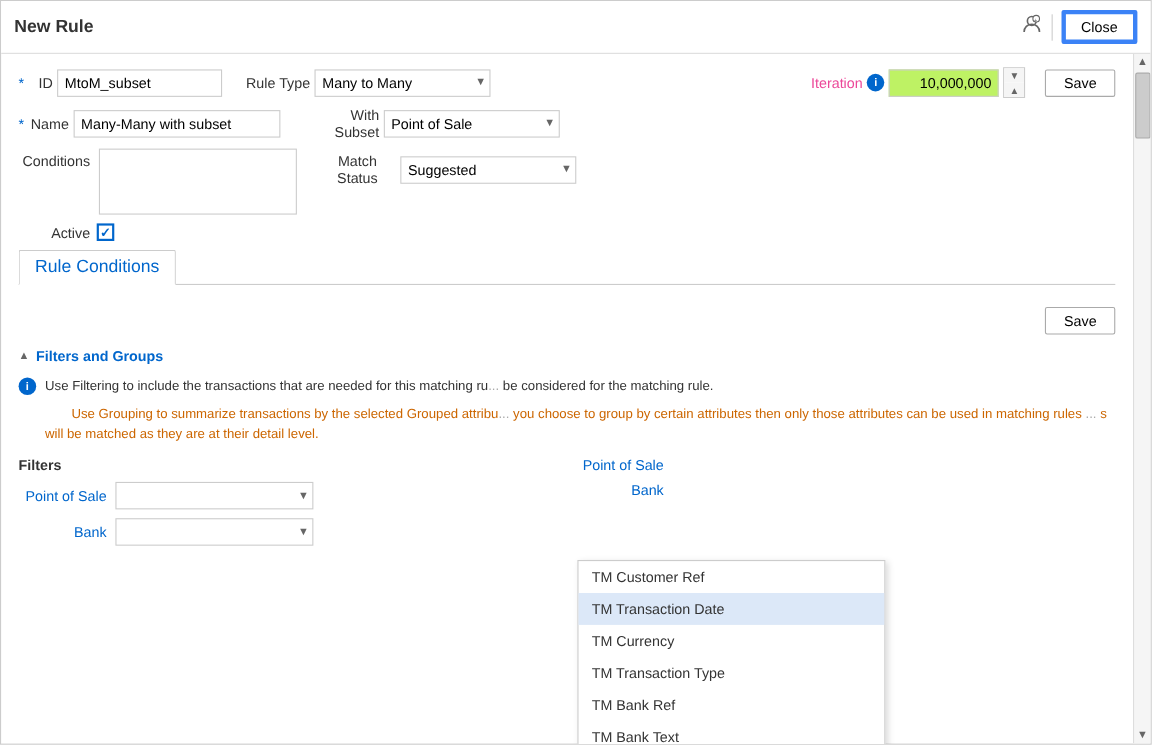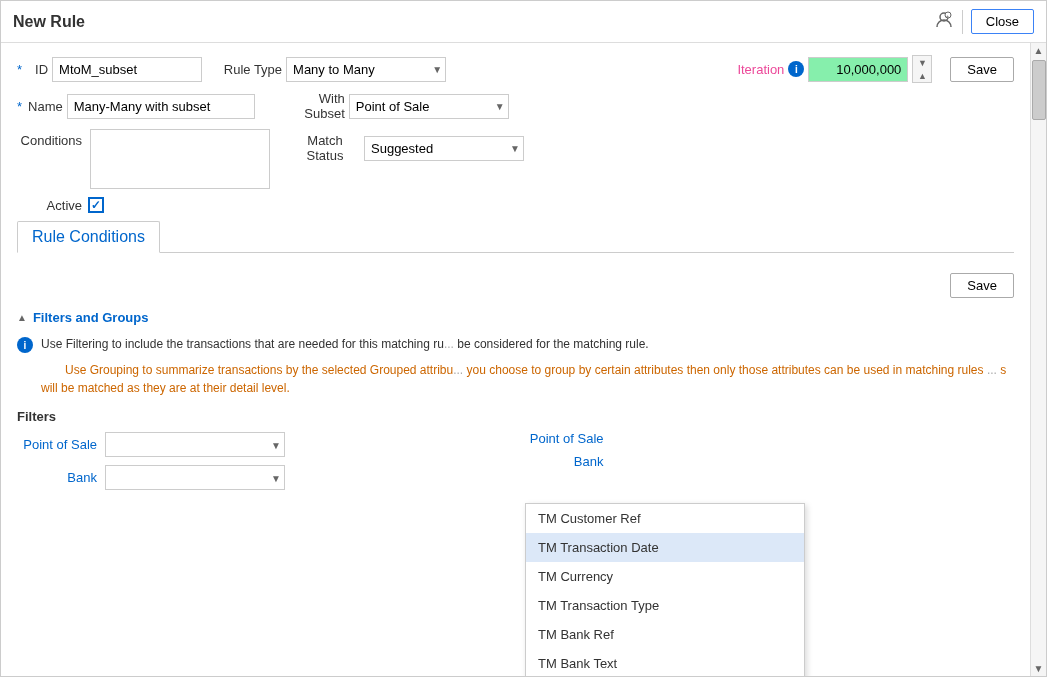--- a/index.html
+++ b/index.html
@@ -46,21 +46,21 @@
     }
 
     .divider-v {
       width: 1px;
       height: 24px;
       background: #ccc;
     }
 
     .close-btn {
       background: #fff;
-      border: 1px solid #3b82f6;
+      border: 4px solid #3b82f6;
       padding: 4px 14px;
       cursor: pointer;
       font-size: 13px;
       border-radius: 2px;
     }
 
     .main-content {
       display: flex;
       flex: 1;
       overflow: hidden;
@@ -165,21 +165,21 @@
       font-size: 10px;
       font-weight: bold;
       cursor: pointer;
     }
 
     .iteration-input {
       border: 1px solid #ccc;
       padding: 4px 6px;
       font-size: 13px;
       width: 100px;
-      background: #86efac;
+      background: #bef264;
       text-align: right;
     }
 
     .iteration-spinners {
       display: flex;
       flex-direction: column;
       border: 1px solid #ccc;
     }
 
     .spinner-btn {
@@ -336,21 +336,20 @@
       font-size: 12px;
       margin-bottom: 8px;
       padding-left: 24px;
       line-height: 1.5;
     }
 
     .filters-groups-row {
       display: flex;
       gap: 16px;
       margin-top: 12px;
-      align-items: center;
     }
 
     .filter-col {
       flex: 1;
     }
 
     .filter-section-label {
       color: #333;
       font-weight: bold;
       margin-bottom: 8px;

